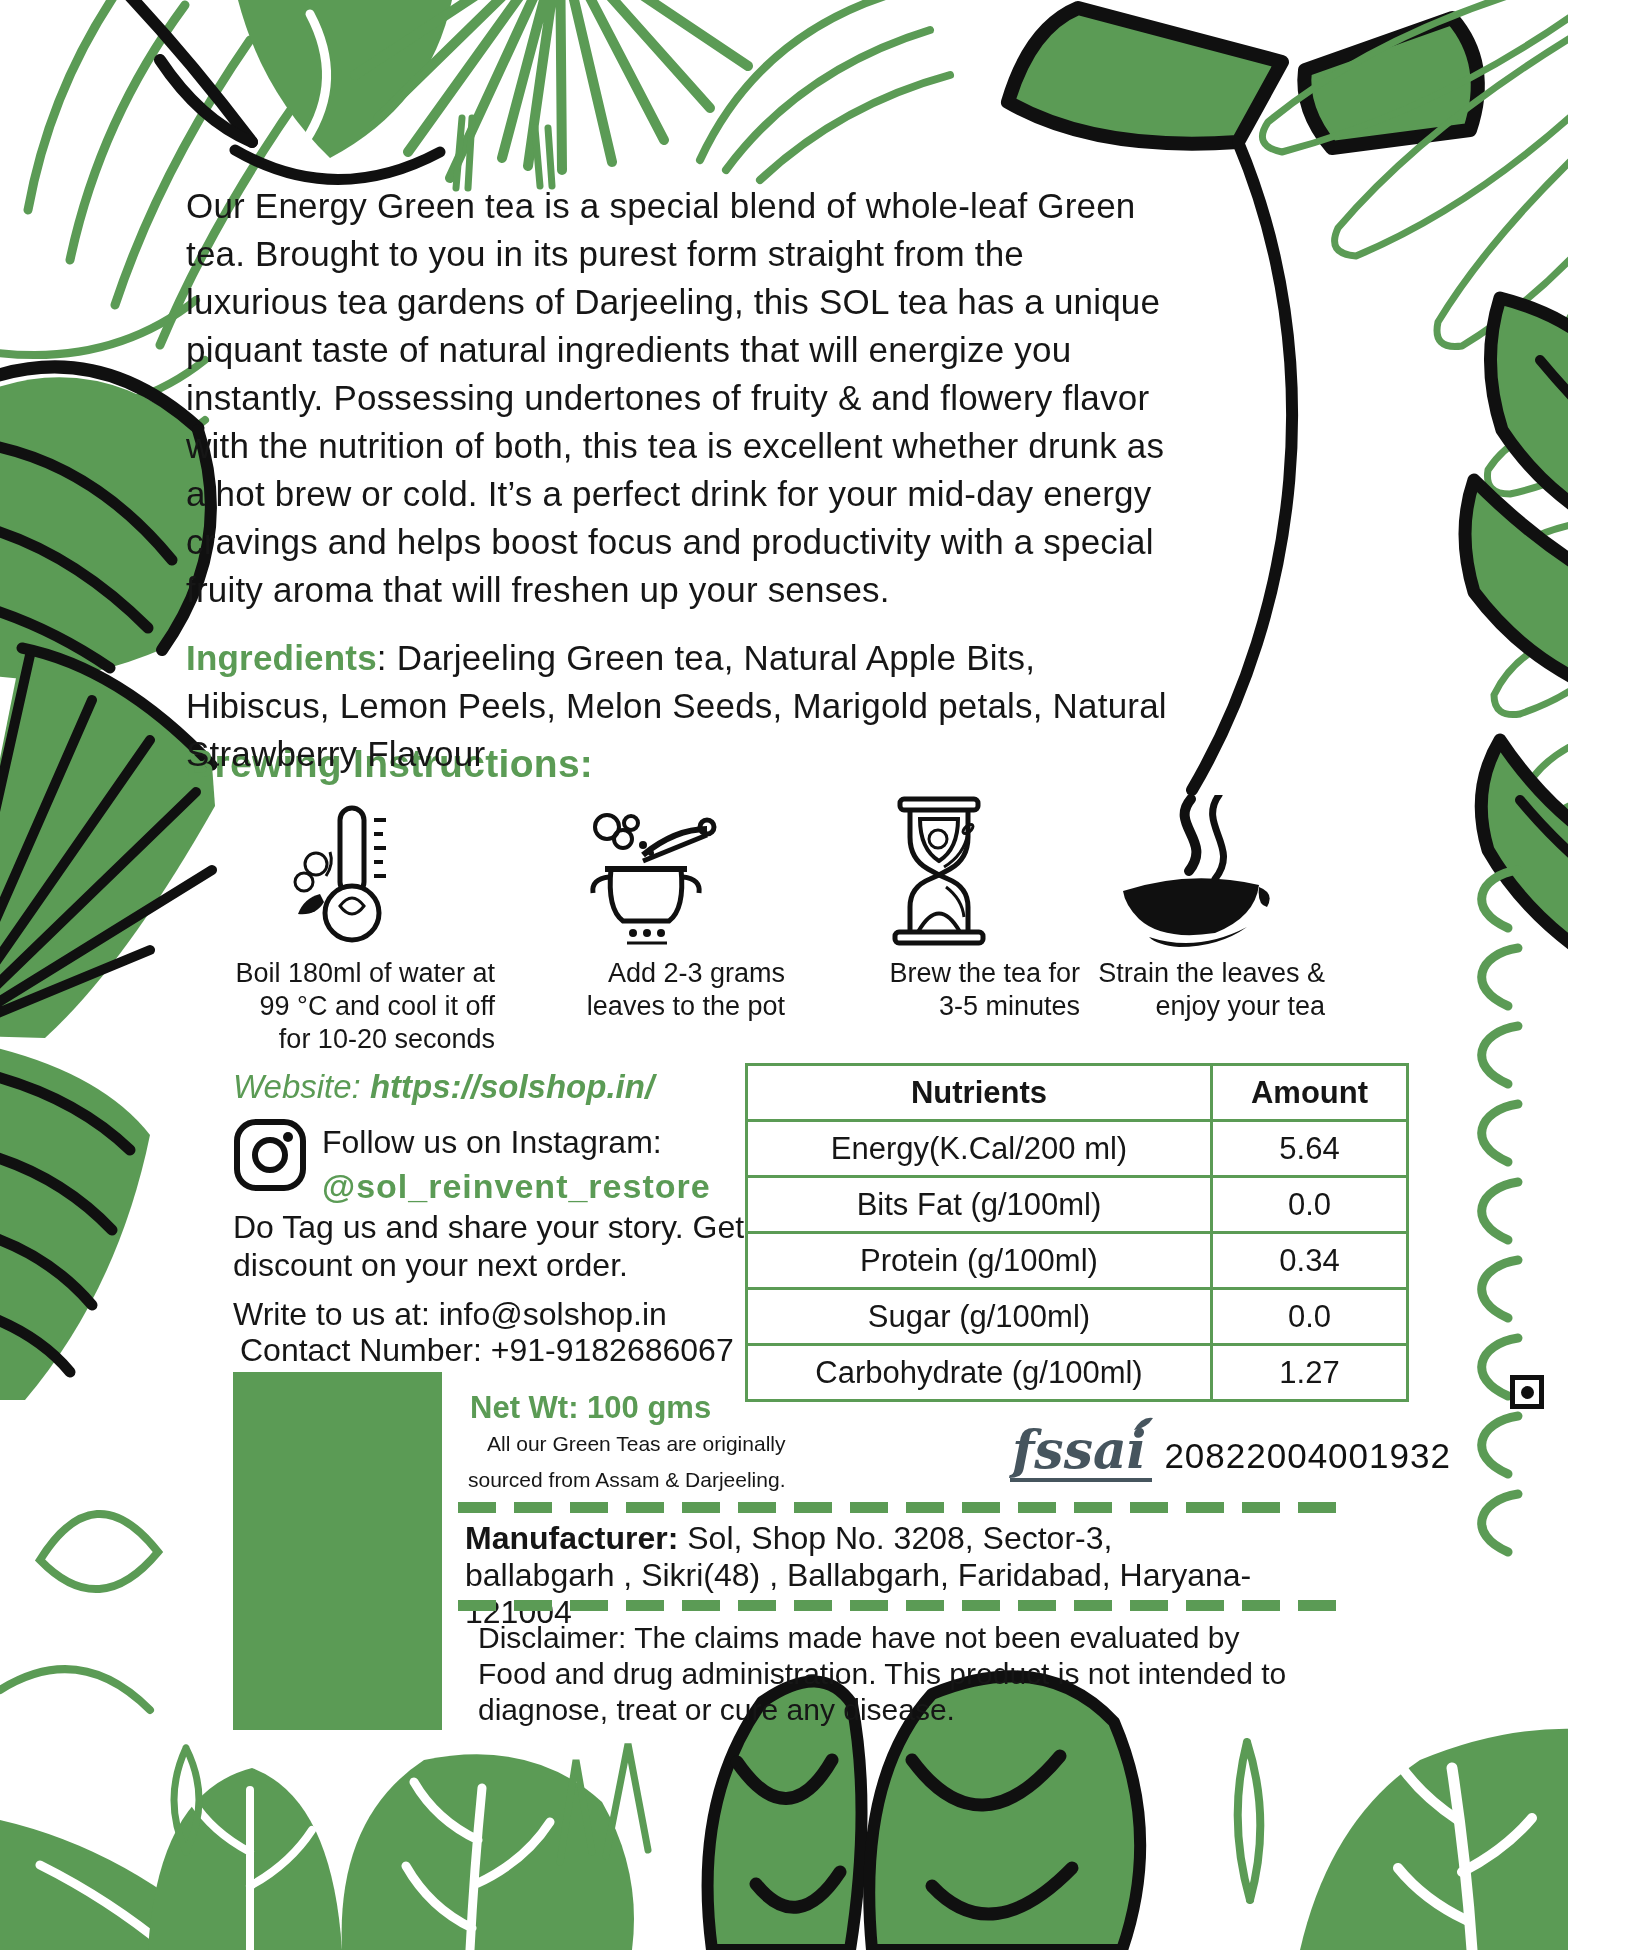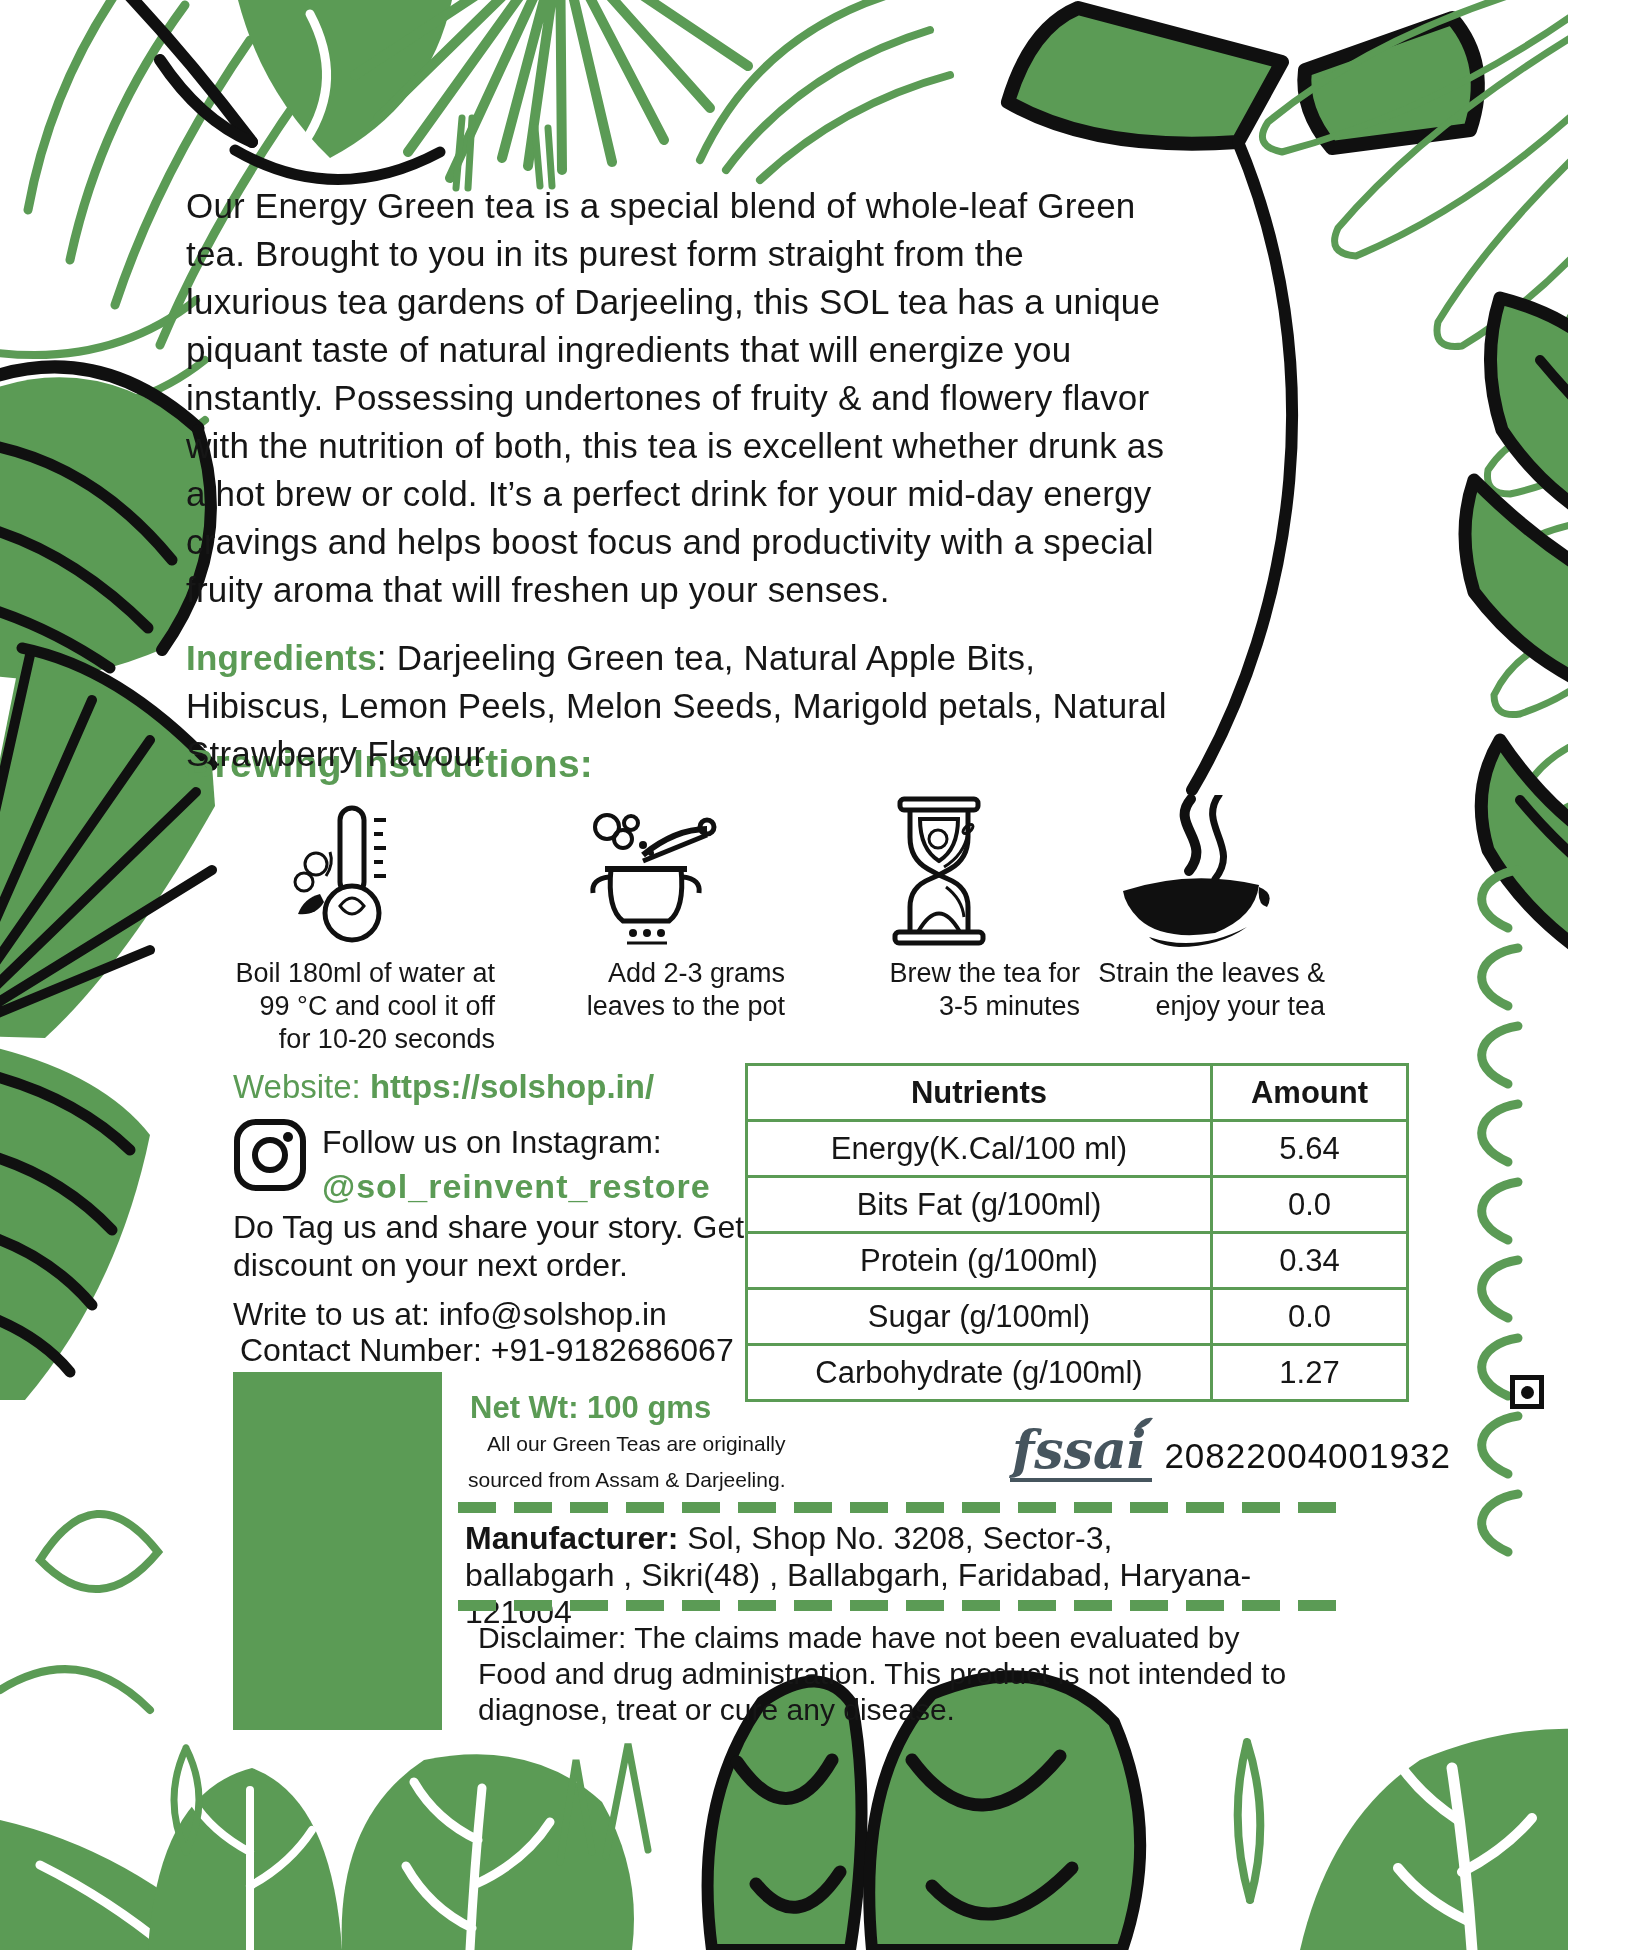--- a/index.html
+++ b/index.html
@@ -235,21 +235,21 @@
           <path d="M 124,0 C 102,30 146,52 120,84" fill="none" stroke="#101010" stroke-width="7" stroke-linecap="round"></path>
           <path d="M 28,96 Q 95,74 164,90 Q 160,122 120,138 Q 68,146 44,124 Q 30,110 28,96 Z" fill="#101010"></path>
           <path d="M 164,92 q 16,6 8,20 q -10,-2 -8,-20 Z" fill="#101010"></path>
           <path d="M 54,142 Q 102,158 152,132 Q 124,152 84,152 Q 62,150 54,142 Z" fill="#101010"></path>
         </svg>
       </div>
       <div class="caption">Strain the leaves &amp;
 enjoy your tea</div>
     </div>
 
-    <div class="abs" style="left:233px;top:1068px;font-size:33px;">
+    <div class="abs" style="left:233px;top:1068px;font-size:33px;font-style:italic;">
       <span style="color:var(--green);">Website: </span><span class="green-b">https://solshop.in/</span>
     </div>
 
     <div class="abs" style="left:233px;top:1118px;">
       <svg width="74" height="74" viewBox="0 0 74 74">
         <rect x="4" y="4" width="66" height="66" rx="19" fill="none" stroke="#101010" stroke-width="6"></rect>
         <circle cx="37" cy="37" r="15" fill="none" stroke="#101010" stroke-width="6"></circle>
         <circle cx="55" cy="19" r="5" fill="#101010"></circle>
       </svg>
     </div>
@@ -294,21 +294,21 @@
       <colgroup>
           <col style="width:465px;">
           <col style="width:196px;">
         </colgroup>
       <tbody>
           <tr>
         <td class="hdr">Nutrients</td>
         <td class="hdr">Amount</td>
       </tr>
       <tr>
-        <td>Energy(K.Cal/100 ml)</td>
+        <td>Energy(K.Cal/200 ml)</td>
         <td>5.64</td>
       </tr>
       <tr>
         <td>Bits Fat (g/100ml)</td>
         <td>0.0</td>
       </tr>
       <tr>
         <td>Protein (g/100ml)</td>
         <td>0.34</td>
       </tr>

